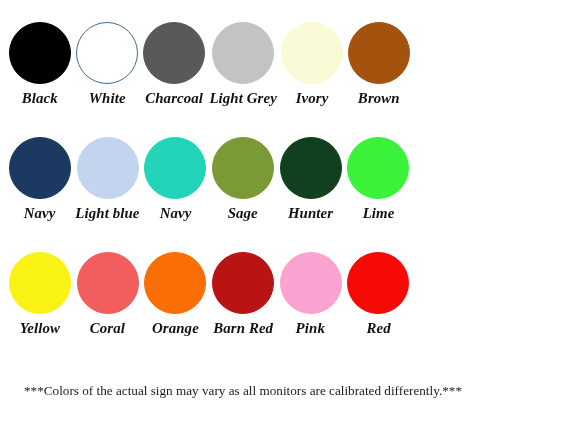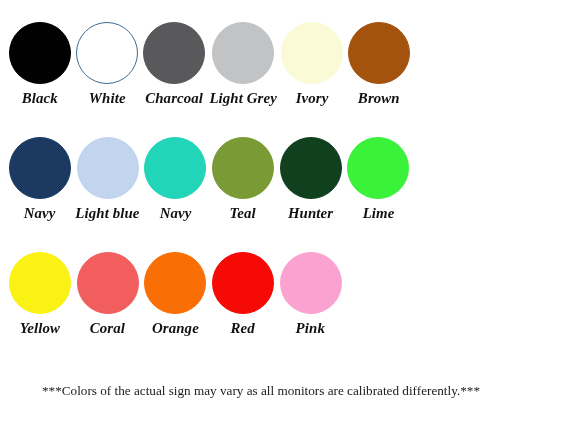--- a/index.html
+++ b/index.html
@@ -58,21 +58,21 @@
     font-size: 15.5px;
     line-height: 1;
     color: #111111;
     white-space: nowrap;
     letter-spacing: 0.1px;
     transform: scaleX(0.96);
   }
 
   .footer {
     margin-top: 14px;
-    text-align: right;
+    text-align: center;
     font-family: "Liberation Serif", serif;
     color: #1a1a1a;
   }
 
   .footer-line {
     font-size: 13.2px;
     line-height: 1.55;
     white-space: nowrap;
   }
 </style>
@@ -118,21 +118,21 @@
       <div class="swatch-cell">
         <div class="swatch-dot" style="background: rgb(195, 212, 238); border: 1px solid rgb(195, 212, 238);"></div>
         <div class="swatch-label">Light blue</div>
       </div>
       <div class="swatch-cell">
         <div class="swatch-dot" style="background: rgb(35, 213, 184); border: 1px solid rgb(35, 213, 184);"></div>
         <div class="swatch-label">Navy</div>
       </div>
       <div class="swatch-cell">
         <div class="swatch-dot" style="background: rgb(122, 154, 53); border: 1px solid rgb(122, 154, 53);"></div>
-        <div class="swatch-label">Teal</div>
+        <div class="swatch-label">Sage</div>
       </div>
       <div class="swatch-cell">
         <div class="swatch-dot" style="background: rgb(17, 64, 31); border: 1px solid rgb(17, 64, 31);"></div>
         <div class="swatch-label">Hunter</div>
       </div>
       <div class="swatch-cell">
         <div class="swatch-dot" style="background: rgb(58, 242, 58); border: 1px solid rgb(58, 242, 58);"></div>
         <div class="swatch-label">Lime</div>
       </div>
     </div>
@@ -144,26 +144,30 @@
       </div>
       <div class="swatch-cell">
         <div class="swatch-dot" style="background: rgb(242, 93, 93); border: 1px solid rgb(242, 93, 93);"></div>
         <div class="swatch-label">Coral</div>
       </div>
       <div class="swatch-cell">
         <div class="swatch-dot" style="background: rgb(250, 110, 6); border: 1px solid rgb(250, 110, 6);"></div>
         <div class="swatch-label">Orange</div>
       </div>
       <div class="swatch-cell">
-        <div class="swatch-dot" style="background: rgb(245, 10, 5); border: 1px solid rgb(245, 10, 5);"></div>
-        <div class="swatch-label">Red</div>
+        <div class="swatch-dot" style="background: rgb(184, 20, 20); border: 1px solid rgb(184, 20, 20);"></div>
+        <div class="swatch-label">Barn Red</div>
       </div>
       <div class="swatch-cell">
         <div class="swatch-dot" style="background: rgb(251, 163, 208); border: 1px solid rgb(251, 163, 208);"></div>
         <div class="swatch-label">Pink</div>
+      </div>
+      <div class="swatch-cell">
+        <div class="swatch-dot" style="background: rgb(245, 10, 5); border: 1px solid rgb(245, 10, 5);"></div>
+        <div class="swatch-label">Red</div>
       </div>
     </div>
 
   </div>
 
   <div class="footer">
     <div class="footer-line">***Colors of the actual sign may vary as all monitors are calibrated differently.***</div>
   </div>
 
 </div>

